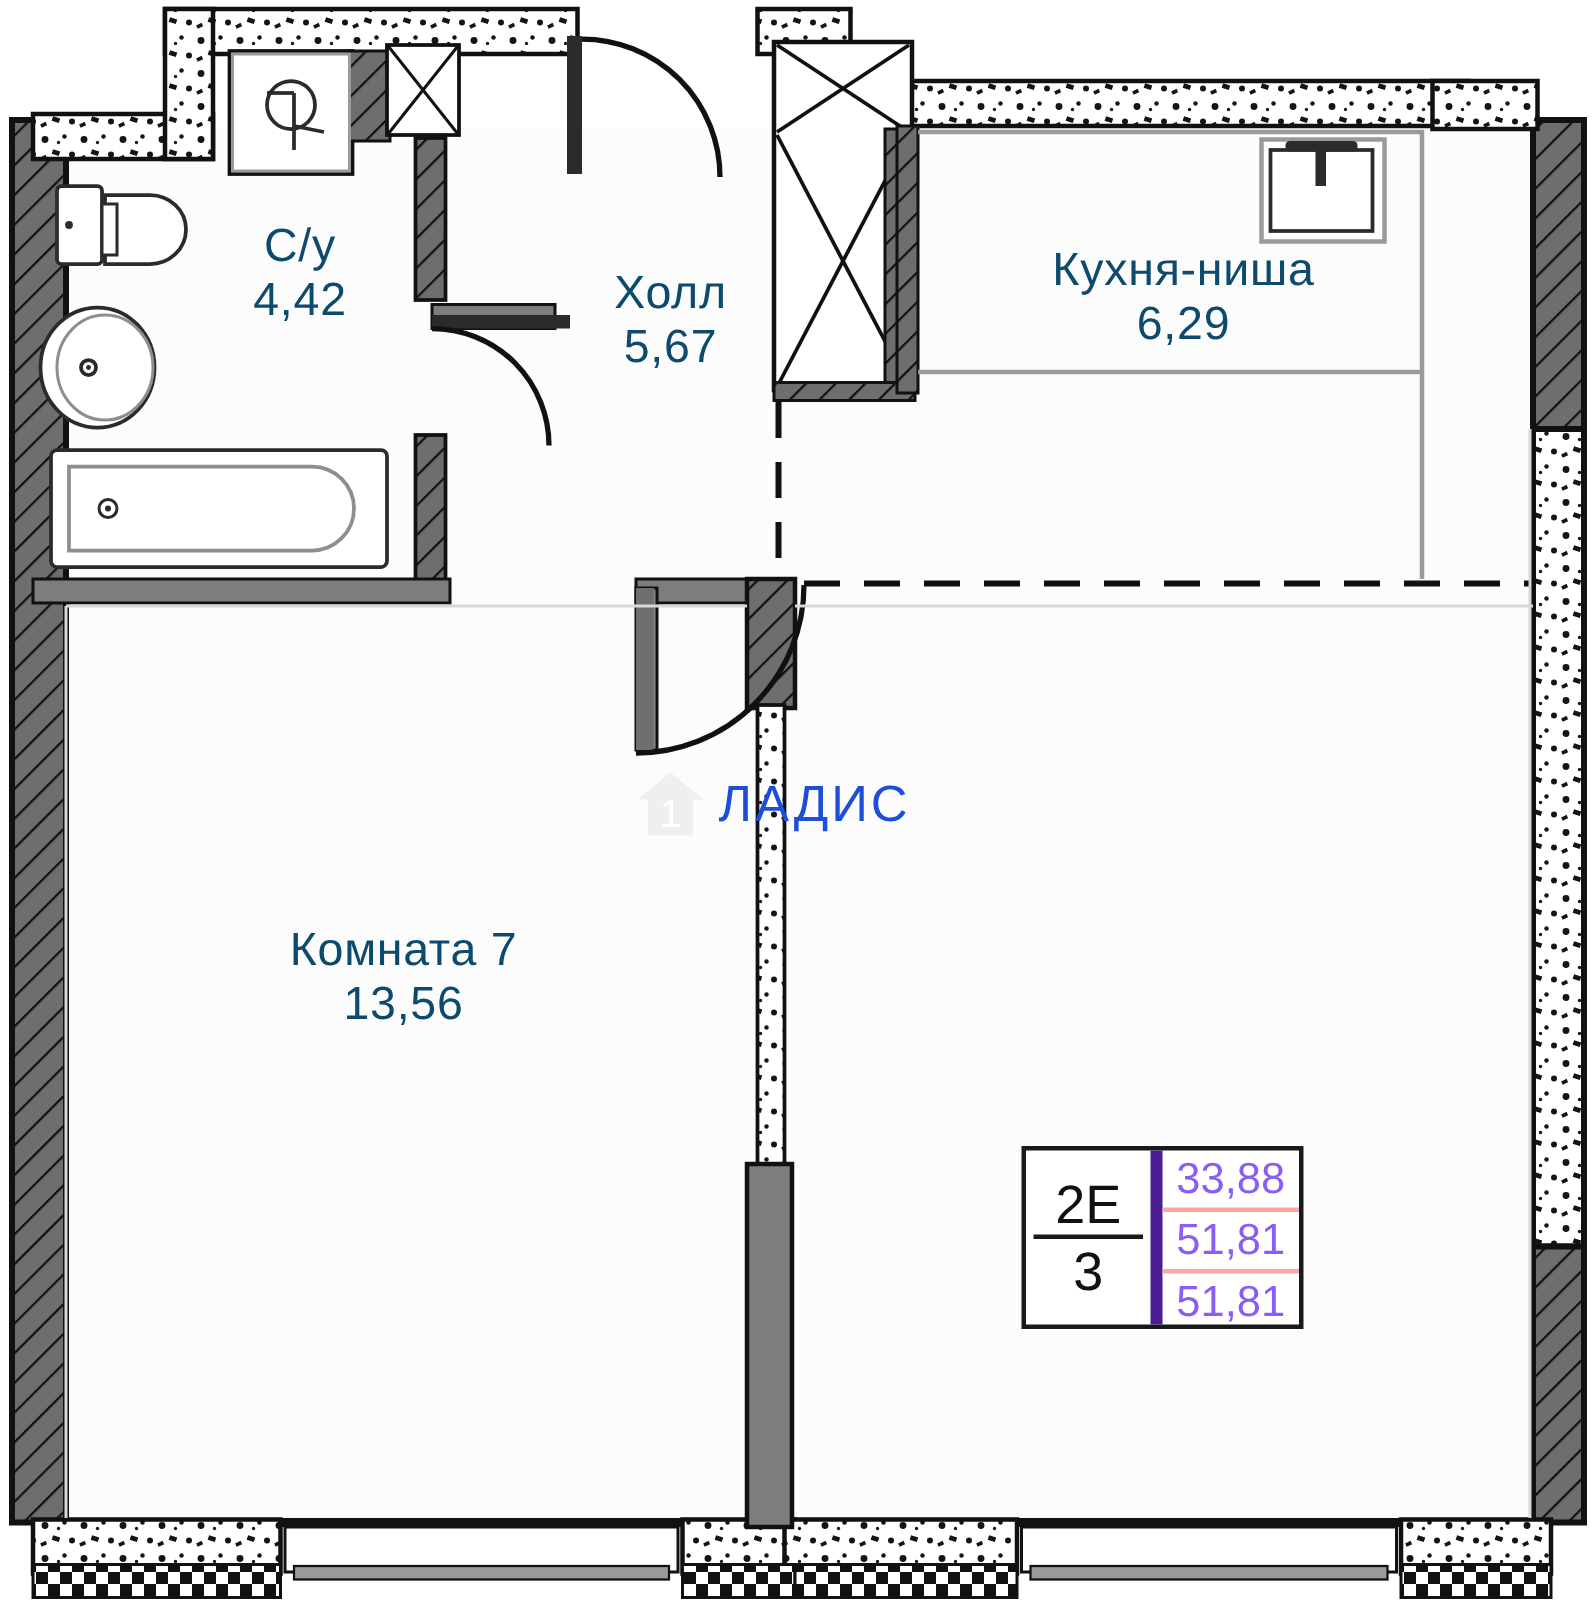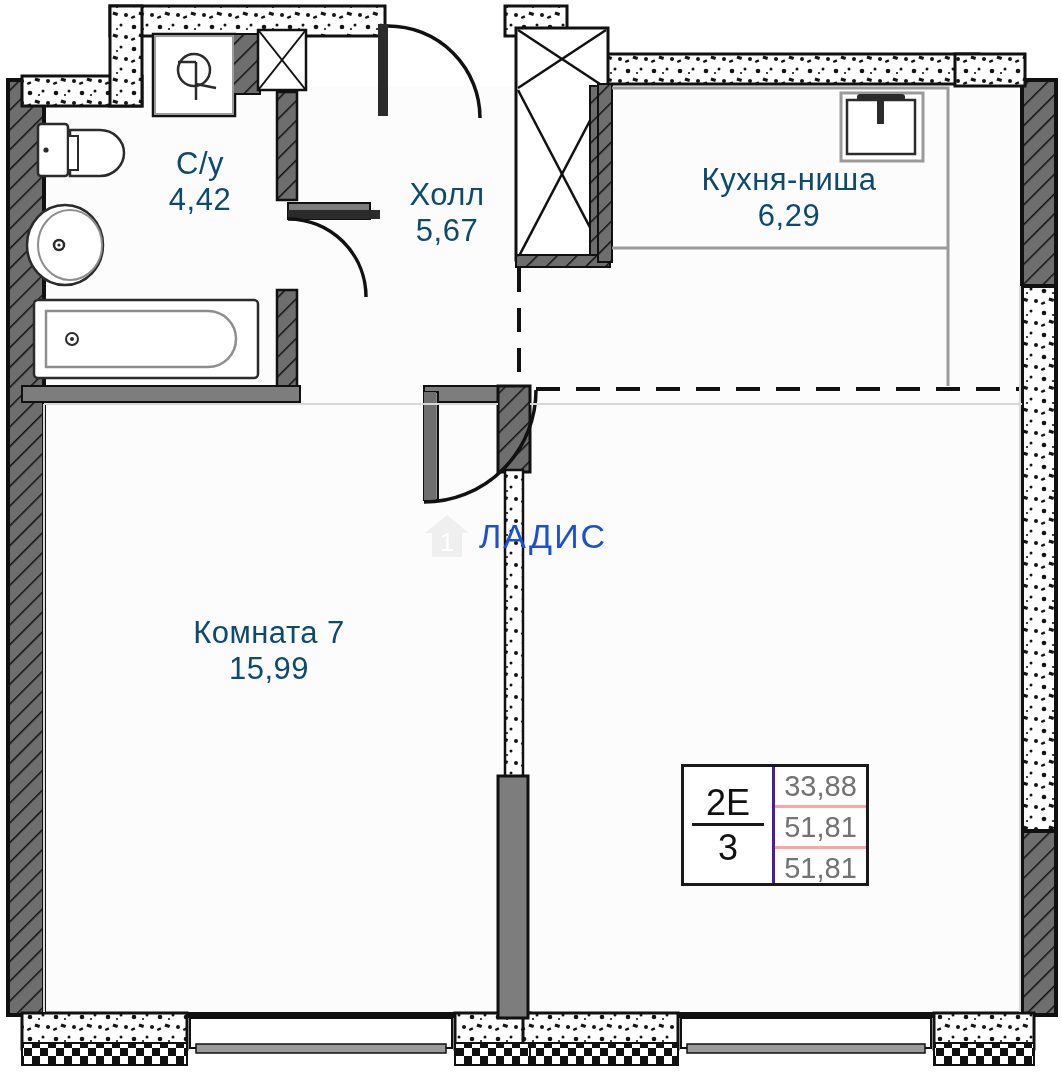--- a/index.html
+++ b/index.html
@@ -55,21 +55,21 @@
     width: 188px;
     height: 122px;
     border: 3px solid #1a1a1a;
     background: #ffffff;
     display: flex;
     box-sizing: border-box;
   }
   #info-left {
     width: 50%;
     box-sizing: border-box;
-    border-right: 3px solid #4c1d95;
+    border-right: 8px solid #4c1d95;
     display: flex;
     flex-direction: column;
     align-items: center;
     justify-content: center;
   }
   #info-left .rooms-top {
     font-size: 36px;
     line-height: 38px;
     color: #111;
     padding: 2px 14px 1px 14px;
@@ -84,21 +84,21 @@
   #info-right {
     width: 50%;
     display: flex;
     flex-direction: column;
     box-sizing: border-box;
   }
   #info-right .area-cell {
     flex: 1 1 33.33%;
     font-size: 29px;
     line-height: 38px;
-    color: #737373;
+    color: #8b5cf6;
     display: flex;
     align-items: center;
     justify-content: center;
     box-sizing: border-box;
   }
   #info-right .area-cell + .area-cell {
     border-top: 3px solid #fca5a5;
   }
   
   #watermark {
@@ -330,21 +330,21 @@
   </div>
 
   <div class="room-label" style="left:649px; top:162px; width:280px;text-align:center;">
     <span class="rl-name">Кухня-ниша</span>
     <span class="rl-area">6,29</span>
   </div>
 
 
   <div class="room-label" style="left:139px; top:615px; width:260px;">
     <span class="rl-name">Комната 7</span>
-    <span class="rl-area">15,99</span>
+    <span class="rl-area">13,56</span>
   </div>
 
   <div id="info-box">
     <div id="info-left">
       <div class="rooms-top">2Е</div>
       <div class="rooms-bottom">3</div>
     </div>
     <div id="info-right">
       <div class="area-cell">33,88</div>
       <div class="area-cell">51,81</div>

